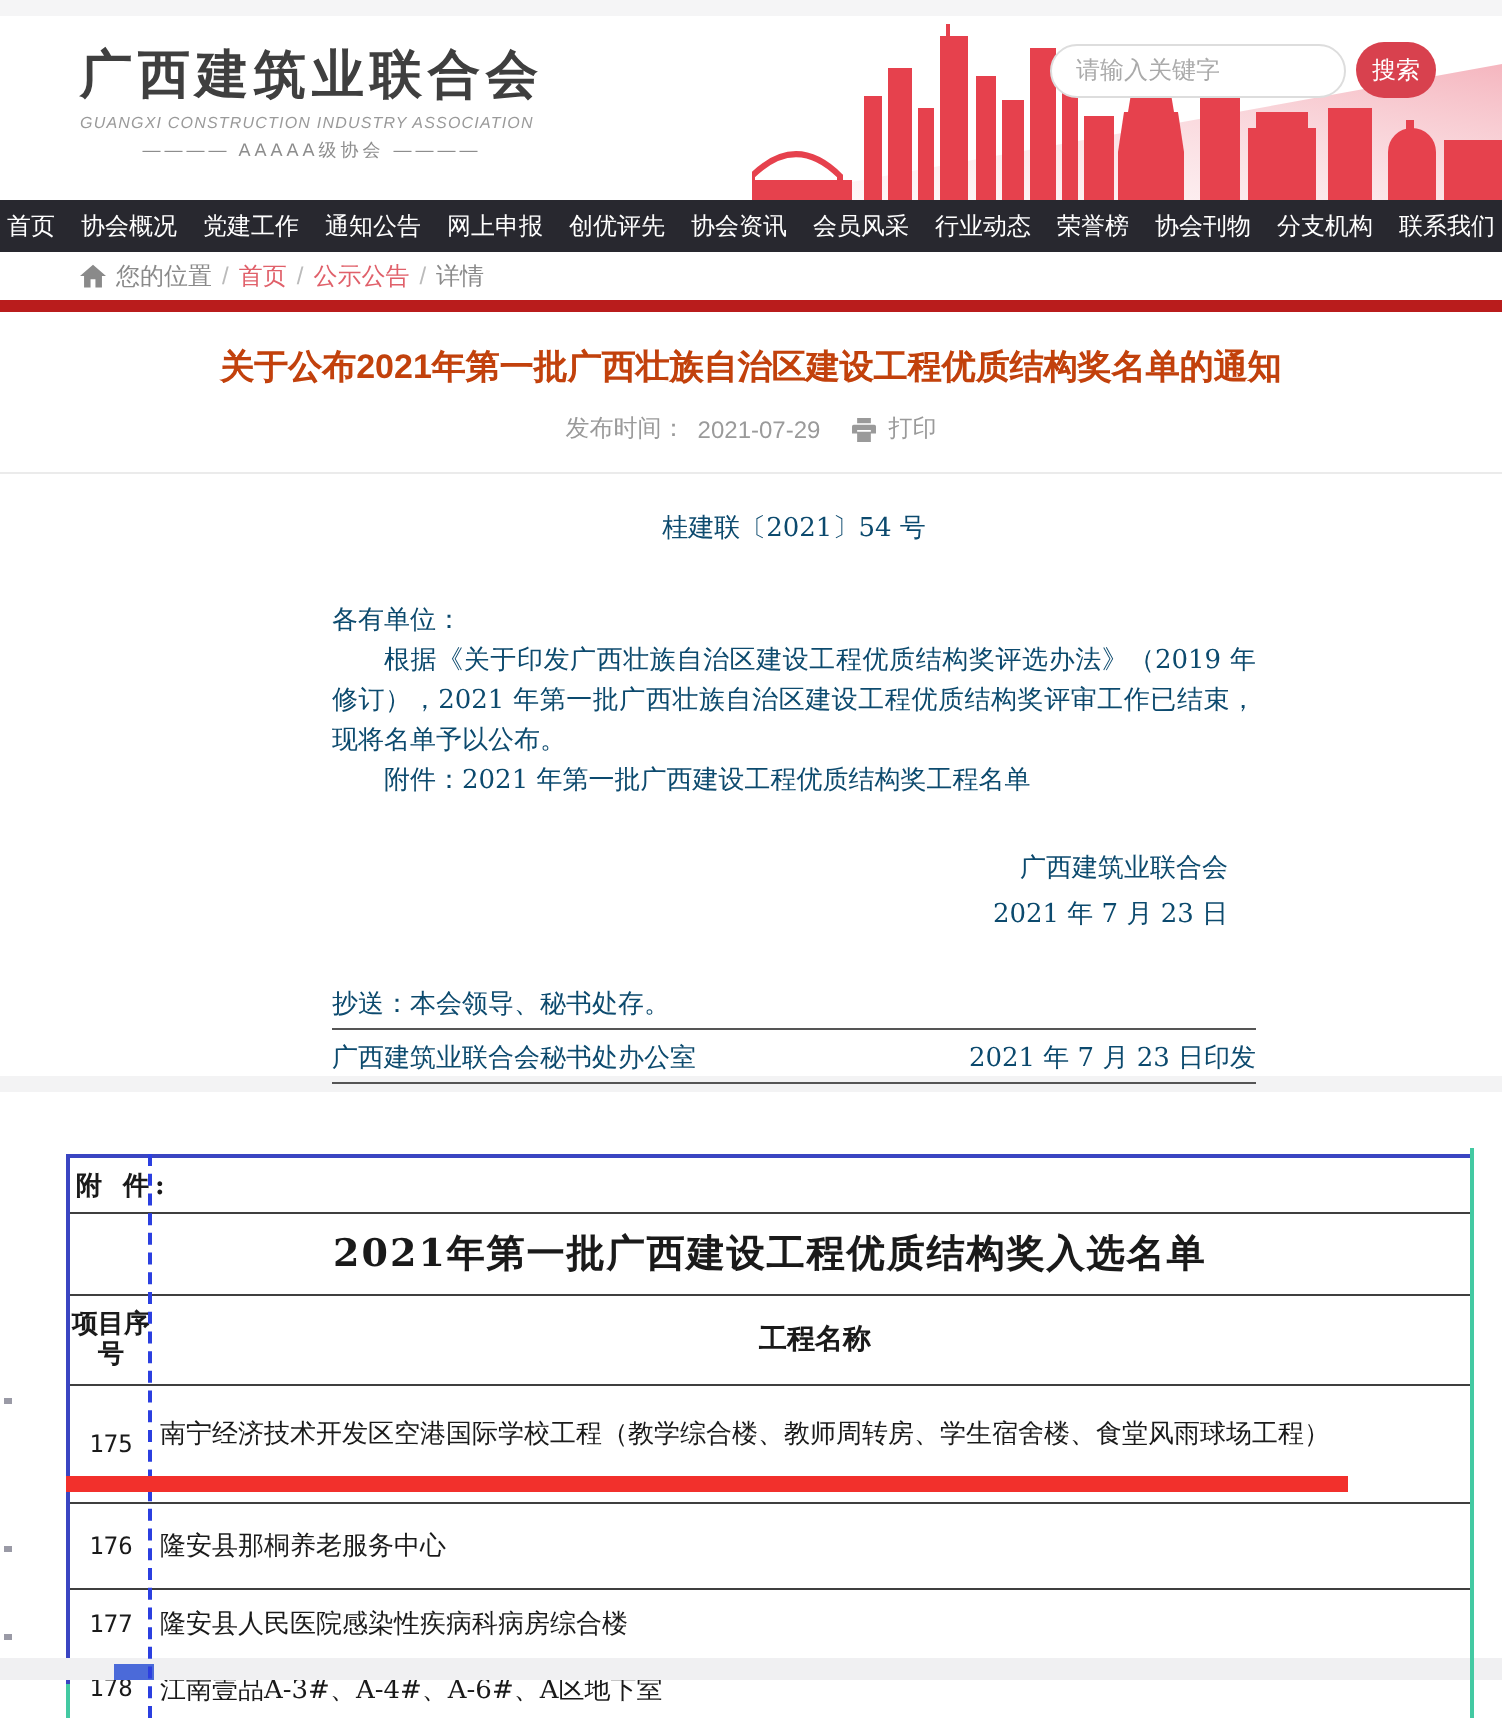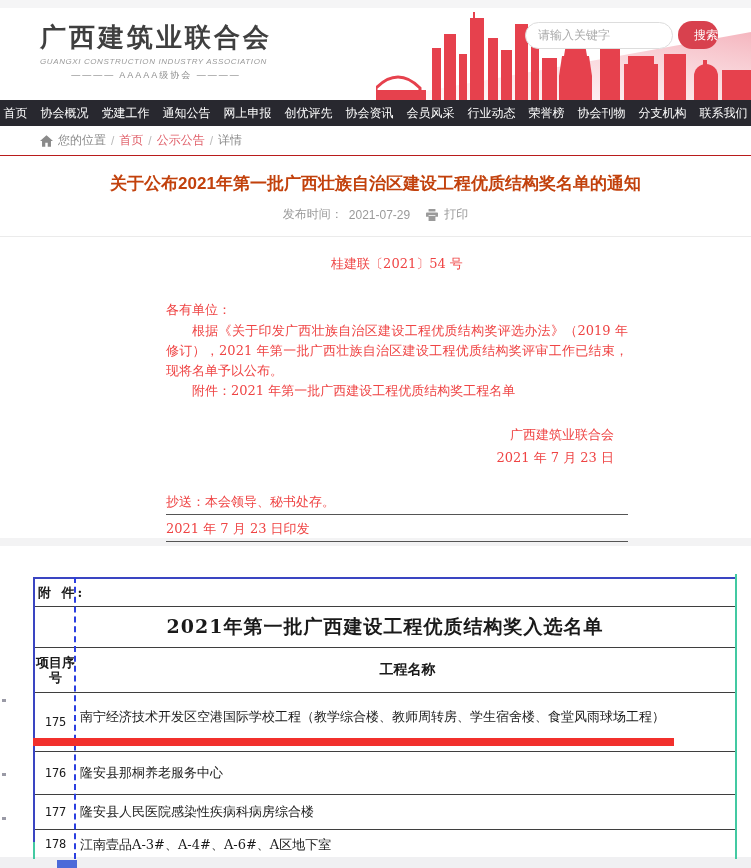--- a/index.html
+++ b/index.html
@@ -12,57 +12,57 @@
   
   .site-header { position:relative; height:92px; background:#fff; overflow:hidden; }
   .logo { position:absolute; left:40px; top:12px; z-index:2; }
   .logo-cn { font-size:26px; font-weight:bold; color:#3f3f3f; letter-spacing:3px; }
   .logo-en { font-size:8px; color:#9a9a9a; letter-spacing:0.6px; margin-top:2px;font-style:italic; }
   .logo-grade { font-size:9px; color:#8d8d8d; letter-spacing:2px; margin-top:3px; text-align:center; }
   .skyline { position:absolute; right:0; bottom:0; z-index:1; }
   .search-box { position:absolute; right:33px; top:13px; z-index:3; display:flex; align-items:center; }
   .search-input { width:148px; height:27px; border:1px solid #ddd; border-radius:14px; padding:0 12px; font-size:12px; color:#666; outline:none; background:#fff; }
   .search-input::placeholder { color:#aaa; }
-  .search-btn { margin-left:5px; width:40px; height:28px; border:none; border-radius:14px; background:#d8414e; color:#fff; font-size:12px; cursor:pointer;text-align:right; }
+  .search-btn { margin-left:5px; width:40px; height:28px; border:none; border-radius:14px; background:#d8414e; color:#fff; font-size:12px; cursor:pointer; }
 
   
   .nav { height:26px; background:#28282f; display:flex; align-items:center; justify-content:center; gap:13px; }
   .nav-item { color:#fff; font-size:12px; cursor:pointer; white-space:nowrap; }
 
   
-  .breadcrumb { height:30px; border-bottom:1px solid #b91c1c; display:flex; align-items:center; padding-left:40px; font-size:12px; color:#8a8a8a; gap:5px; }
+  .breadcrumb { height:30px; border-bottom:6px solid #b91c1c; display:flex; align-items:center; padding-left:40px; font-size:12px; color:#8a8a8a; gap:5px; }
   .crumb-red { color:#e0606a; cursor:pointer; }
   .crumb-sep { color:#bbb; }
   .home-icon { width:13px; height:12px; fill:#8a8a8a; }
 
   
   .article { position:relative; height:382px; background:#fff; }
   .article-title { text-align:center; font-size:17px; font-weight:bold; color:#c2410c; padding-top:16px; }
   .article-meta { display:flex; justify-content:center; align-items:center; gap:6px; margin-top:11px; font-size:12px; color:#9a9a9a;text-align:right; }
   .printer-icon { width:12px; height:12px; fill:#9a9a9a; margin-left:10px; }
   .meta-print { cursor:pointer; }
   .article-divider { border:none; border-top:1px solid #ebebeb; margin-top:13px; }
 
-  .doc { width:462px; margin-left:166px; margin-top:18px; font-family:"DejaVu Serif","Liberation Serif",serif; font-size:13px; color:#ef4444; }
+  .doc { width:462px; margin-left:166px; margin-top:18px; font-family:"DejaVu Serif","Liberation Serif",serif; font-size:13px; color:#0c4a6e; }
   .doc-number { text-align:center; }
   .salutation { margin-top:28px; }
   .para { text-indent:2em; line-height:20px; margin-top:2px; text-align:justify; }
   .attach-line { text-indent:2em; line-height:20px; }
   .sign-block { text-align:right; margin-top:22px; line-height:23px; padding-right:14px; }
   .cc-line { margin-top:24px; border-bottom:1px solid #555; padding-bottom:3px; }
   .office-line { display:flex; justify-content:space-between; border-bottom:1px solid #555; padding:5px 0 3px 0; }
   .attachment-row { text-align:center; margin-top:34px; }
   .attachment-link { color:#4a8cf5; font-size:12px; text-decoration:none; cursor:pointer; }
 
   
   .gray-band { height:8px; background:#f3f3f4; }
   .white-gap { height:31px; background:#fff; }
 
   
-  .sheet-wrap { position:relative; height:280px; background:#fff; }
+  .sheet-wrap { position:relative; height:252px; background:#fff; }
   .sheet { position:absolute; left:33px; top:0; width:702px; height:280px;
            border-left:2px solid #3a45c2; border-top:2px solid #3a45c2;
            font-family:"DejaVu Serif","Liberation Serif",serif; color:#1a1a1a; }
   .s-row { position:relative; border-bottom:1px solid #3f3f3f; display:flex; align-items:center; }
   .row-label { height:28px; padding-left:3px; font-weight:bold; font-size:13px; letter-spacing:3px; }
   .row-title { height:41px; justify-content:center; font-weight:bold; font-size:19px; letter-spacing:1px; }
   .row-header { height:45px; }
   .row-data { }
   .r0 { height:59px; } .r1 { height:43px; } .r2 { height:35px; } .r3 { height:29px; border-bottom:none; }
   .col-no { width:41px; flex:0 0 41px; text-align:center; font-size:12px; line-height:15px; }
@@ -184,20 +184,21 @@
       <p class="doc-number">桂建联〔2021〕54 号</p>
       <p class="salutation">各有单位：</p>
       <p class="para">根据《关于印发广西壮族自治区建设工程优质结构奖评选办法》（2019 年修订），2021 年第一批广西壮族自治区建设工程优质结构奖评审工作已结束，现将名单予以公布。</p>
       <p class="attach-line">附件：2021 年第一批广西建设工程优质结构奖工程名单</p>
       <div class="sign-block">
         <p>广西建筑业联合会</p>
         <p>2021 年 7 月 23 日</p>
       </div>
       <div class="cc-line">抄送：本会领导、秘书处存。</div>
       <div class="office-line">
+        <span>广西建筑业联合会秘书处办公室</span>
         <span>2021 年 7 月 23 日印发</span>
       </div>
     </div>
 
     <div class="attachment-row">
       <a class="attachment-link">桂建联[2021]54号---附件.xls</a>
     </div>
   </main>
 
   <div class="gray-band"></div>

